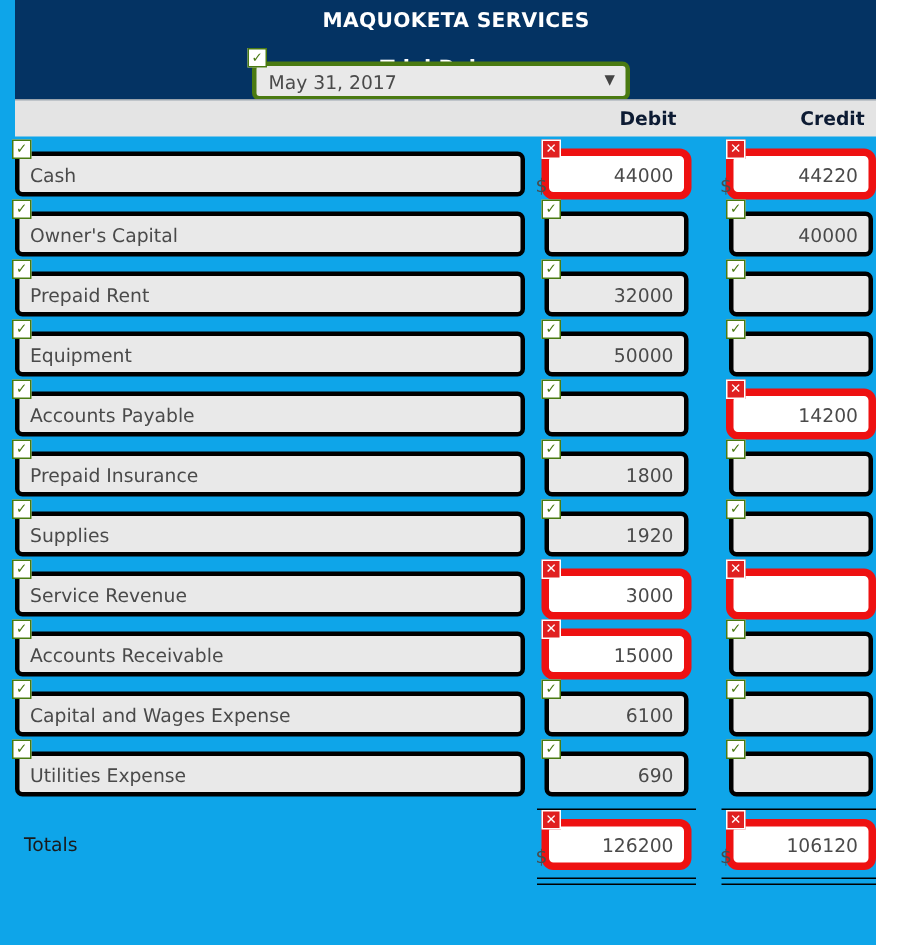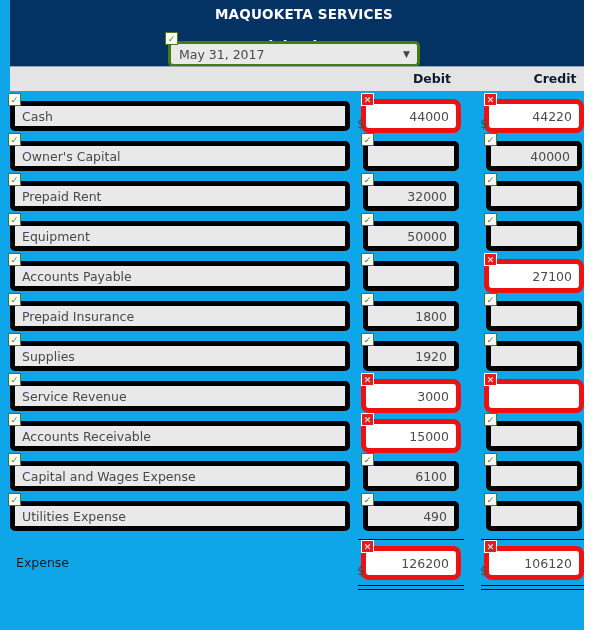--- a/index.html
+++ b/index.html
@@ -143,21 +143,21 @@
     height: 100%;
     box-sizing: border-box;
     display: flex;
     align-items: center;
     font-size: 12.5px;
     color: #4a4a4a;
     font-family: "DejaVu Sans", sans-serif;
     position: relative;
   }
   .box.ok {
-    border: 5px solid #000000;
+    border: 3px solid #000000;
     border-radius: 5px;
     background: #e9e9e9;
   }
   .box.bad {
     border: 3px solid #ee1111;
     border-radius: 6px;
     background: #ffffff;
     box-shadow: 0 0 0 2px #ffffff inset, 0 0 0 2px #ee1111;
   }
   .box.name-box { padding-left: 7px; }
@@ -317,21 +317,21 @@
           </div>
           <div class="cell debit">
             <span class="badge ok">✓</span>
             <div class="box ok amt">
               <span></span>
             </div>
           </div>
           <div class="cell credit">
             <span class="badge bad">✕</span>
             <div class="box bad amt">
-              <span>27100</span>
+              <span>14200</span>
             </div>
           </div>
         </div>
         <div class="row">
           <div class="cell name">
             <span class="badge ok">✓</span>
             <div class="box ok name-box">
               <span>Prepaid Insurance</span>
             </div>
           </div>
@@ -431,37 +431,37 @@
         <div class="row">
           <div class="cell name">
             <span class="badge ok">✓</span>
             <div class="box ok name-box">
               <span>Utilities Expense</span>
             </div>
           </div>
           <div class="cell debit">
             <span class="badge ok">✓</span>
             <div class="box ok amt">
-              <span>490</span>
+              <span>690</span>
             </div>
           </div>
           <div class="cell credit">
             <span class="badge ok">✓</span>
             <div class="box ok amt">
               <span></span>
             </div>
           </div>
         </div>
       </div>
 
     <div class="totals">
       <div class="rule-top rule-d"></div>
       <div class="rule-top rule-c"></div>
 
-      <div class="totals-label">Expense</div>
+      <div class="totals-label">Totals</div>
 
       <div class="cell debit">
         <span class="badge bad">✕</span>
         <div class="box bad amt">
           <span class="dollar">$</span>
           <span>126200</span>
         </div>
       </div>
 
       <div class="cell credit">

